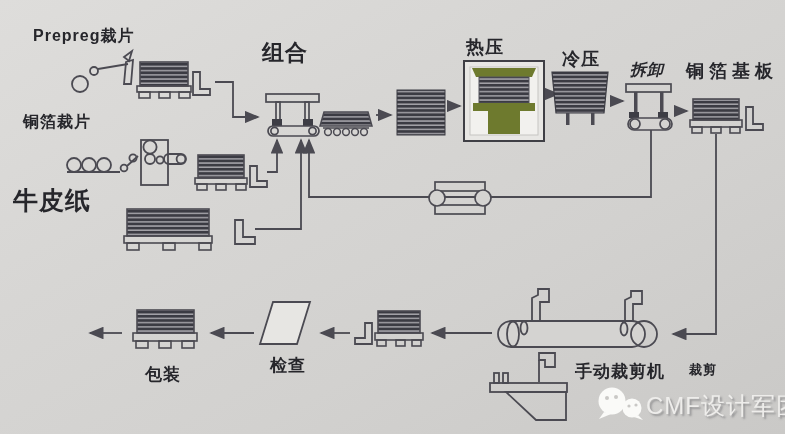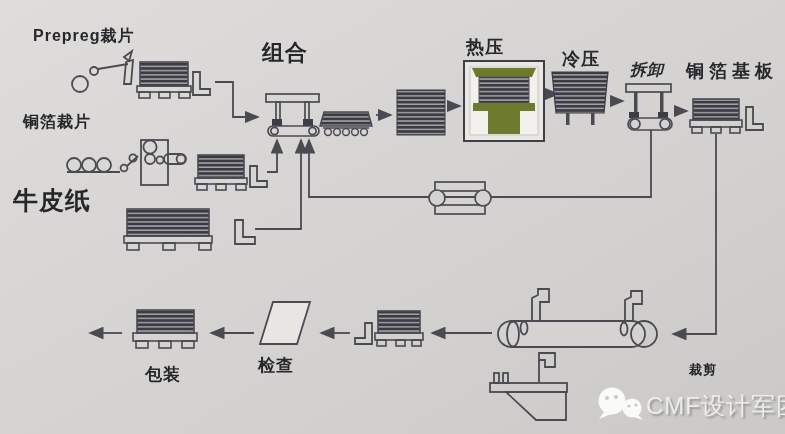--- a/index.html
+++ b/index.html
@@ -254,23 +254,24 @@
   <div class="label" style="left:630px;top:62px;font-size:16px;font-style:italic;">拆卸</div>
 
   <div class="label" style="left:686px;top:62px;font-size:18px;letter-spacing:5px;text-align:center;">铜箔基板</div>
 
   <div class="label" style="left:23px;top:114px;font-size:16px;">铜箔裁片</div>
 
   <div class="label" style="left:13px;top:188px;font-size:25px;">牛皮纸</div>
 
 
 
+  <div class="label" style="left:575px;top:363px;font-size:17px;">手动裁剪机</div>
 
   <div class="label" style="left:689px;top:363px;font-size:13px;">裁剪</div>
 
-  <div class="label" style="left:258px;top:357px;font-size:17px;">检查</div>
+  <div class="label" style="left:270px;top:357px;font-size:17px;">检查</div>
 
   <div class="label" style="left:145px;top:356px;font-size:17px;margin-top:10px;">包装</div>
 
 
   <div class="wm-text">CMF设计军团号</div>
 
 </div>
 
 </body></html>

